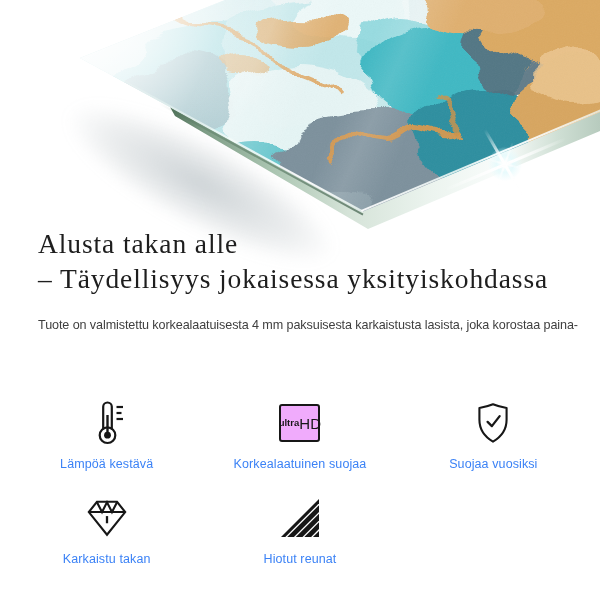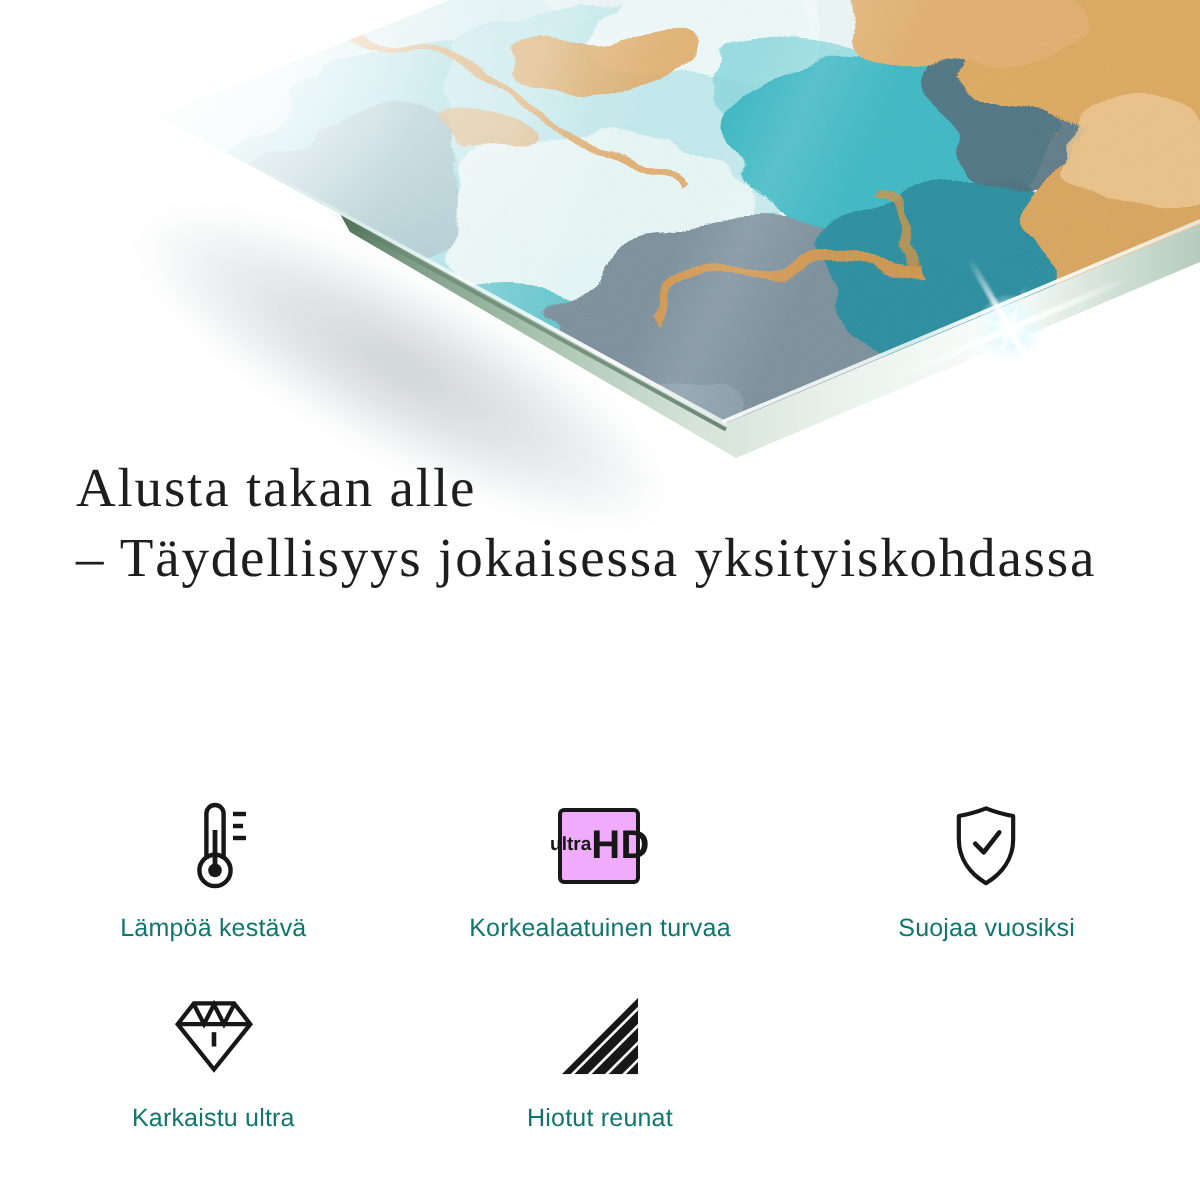--- a/index.html
+++ b/index.html
@@ -79,30 +79,30 @@
   }
   .para > div { white-space:nowrap; }
 
   
   .features {
     position:absolute; left:10px; right:10px; top:398px;
     display:grid; grid-template-columns:repeat(3,1fr); row-gap:22px;
   }
   .feature { display:flex; flex-direction:column; align-items:center; }
   .icon-box { height:50px; display:flex; align-items:center; justify-content:center; }
-  .feature .label { margin-top:9px; font-size:12.5px; letter-spacing:0.1px; color:#0f766e; }
+  .feature .label { margin-top:9px; font-size:12.5px; letter-spacing:0.1px; color:#3b82f6; }
 
   .icon-svg { display:block; }
   .uhd-box {
     width:37px; height:34px; border:2.5px solid #171717; border-radius:3px;
     display:flex; flex-direction:row; align-items:center; justify-content:center;
     color:#171717; background:#f0abfc;
   }
   .uhd-top { font-size:9.5px; font-weight:700; line-height:10px; }
-  .uhd-bottom { font-size:20px; font-weight:700; line-height:15px; letter-spacing:0.2px; }
+  .uhd-bottom { font-size:15px; font-weight:400; line-height:15px; letter-spacing:0.2px; }
 </style>
 </head>
 <body>
 
 <div class="page">
 
   <div class="hero">
     <div class="panel-shadow"></div>
 
     <div class="glass-edge"></div>
@@ -165,20 +165,21 @@
       <div class="beam beam-d"></div>
     </div>
   </div>
 
   <h1 class="heading" style="margin:0; font-weight:400;">
     <span>Alusta takan alle</span><br>
     <span>– Täydellisyys jokaisessa yksityiskohdassa</span>
   </h1>
 
   <div class="para">
+    <div>Tuote on valmistettu korkealaatuisesta 4 mm paksuisesta karkaistusta lasista, joka korostaa paina-</div>
   </div>
 
   <div class="features">
 
     <div class="feature">
       <div class="icon-box">
         <svg class="icon-svg" width="36" height="46" viewBox="0 0 36 46" fill="none" stroke="#171717" stroke-width="2.2">
           <path d="M14.2 29.5 V6.8 a4.3 4.3 0 0 1 8.6 0 V29.5"></path>
           <circle cx="18.5" cy="35.2" r="7.8"></circle>
           <line x1="18.5" y1="15" x2="18.5" y2="32.5" stroke-width="2.4"></line>
@@ -191,21 +192,21 @@
       <div class="label">Lämpöä kestävä</div>
     </div>
 
     <div class="feature">
       <div class="icon-box">
         <div class="uhd-box">
           <span class="uhd-top">ultra</span>
           <span class="uhd-bottom">HD</span>
         </div>
       </div>
-      <div class="label">Korkealaatuinen turvaa</div>
+      <div class="label">Korkealaatuinen suojaa</div>
     </div>
 
     <div class="feature">
       <div class="icon-box">
         <svg class="icon-svg" width="38" height="46" viewBox="0 0 40 46" fill="none" stroke="#171717" stroke-width="2.2">
           <path d="M20 3.2 C24.5 5 29.5 6.3 34.3 7.2 L34.3 19.5 C34.3 30 28 37.8 20 42.6 C12 37.8 5.7 30 5.7 19.5 L5.7 7.2 C10.5 6.3 15.5 5 20 3.2 Z" stroke-linejoin="round"></path>
           <path d="M14.3 21.8 L18.8 26.3 L27 15.8" stroke-width="2.4" stroke-linecap="round" stroke-linejoin="round"></path>
         </svg>
       </div>
       <div class="label">Suojaa vuosiksi</div>
@@ -213,21 +214,21 @@
 
     <div class="feature">
       <div class="icon-box">
         <svg class="icon-svg" width="44" height="42" viewBox="0 0 46 42" fill="none" stroke="#171717" stroke-width="2.2">
           <path d="M12.5 4 H33.5 L42 14.8 L23 38.5 L4 14.8 Z"></path>
           <line x1="4.5" y1="14.8" x2="41.5" y2="14.8"></line>
           <path d="M12.5 4.5 L17.8 14.8 L23 4.5 L28.2 14.8 L33.5 4.5"></path>
           <line x1="23" y1="19" x2="23" y2="26.5" stroke-width="2.4"></line>
         </svg>
       </div>
-      <div class="label">Karkaistu ultra</div>
+      <div class="label">Karkaistu takan</div>
     </div>
 
     <div class="feature">
       <div class="icon-box">
         <svg class="icon-svg" width="42" height="42" viewBox="0 0 44 44">
           <defs>
             <clipPath id="triclip">
                 <polygon points="2,42 42,42 42,2"></polygon>
               </clipPath>
           </defs>

